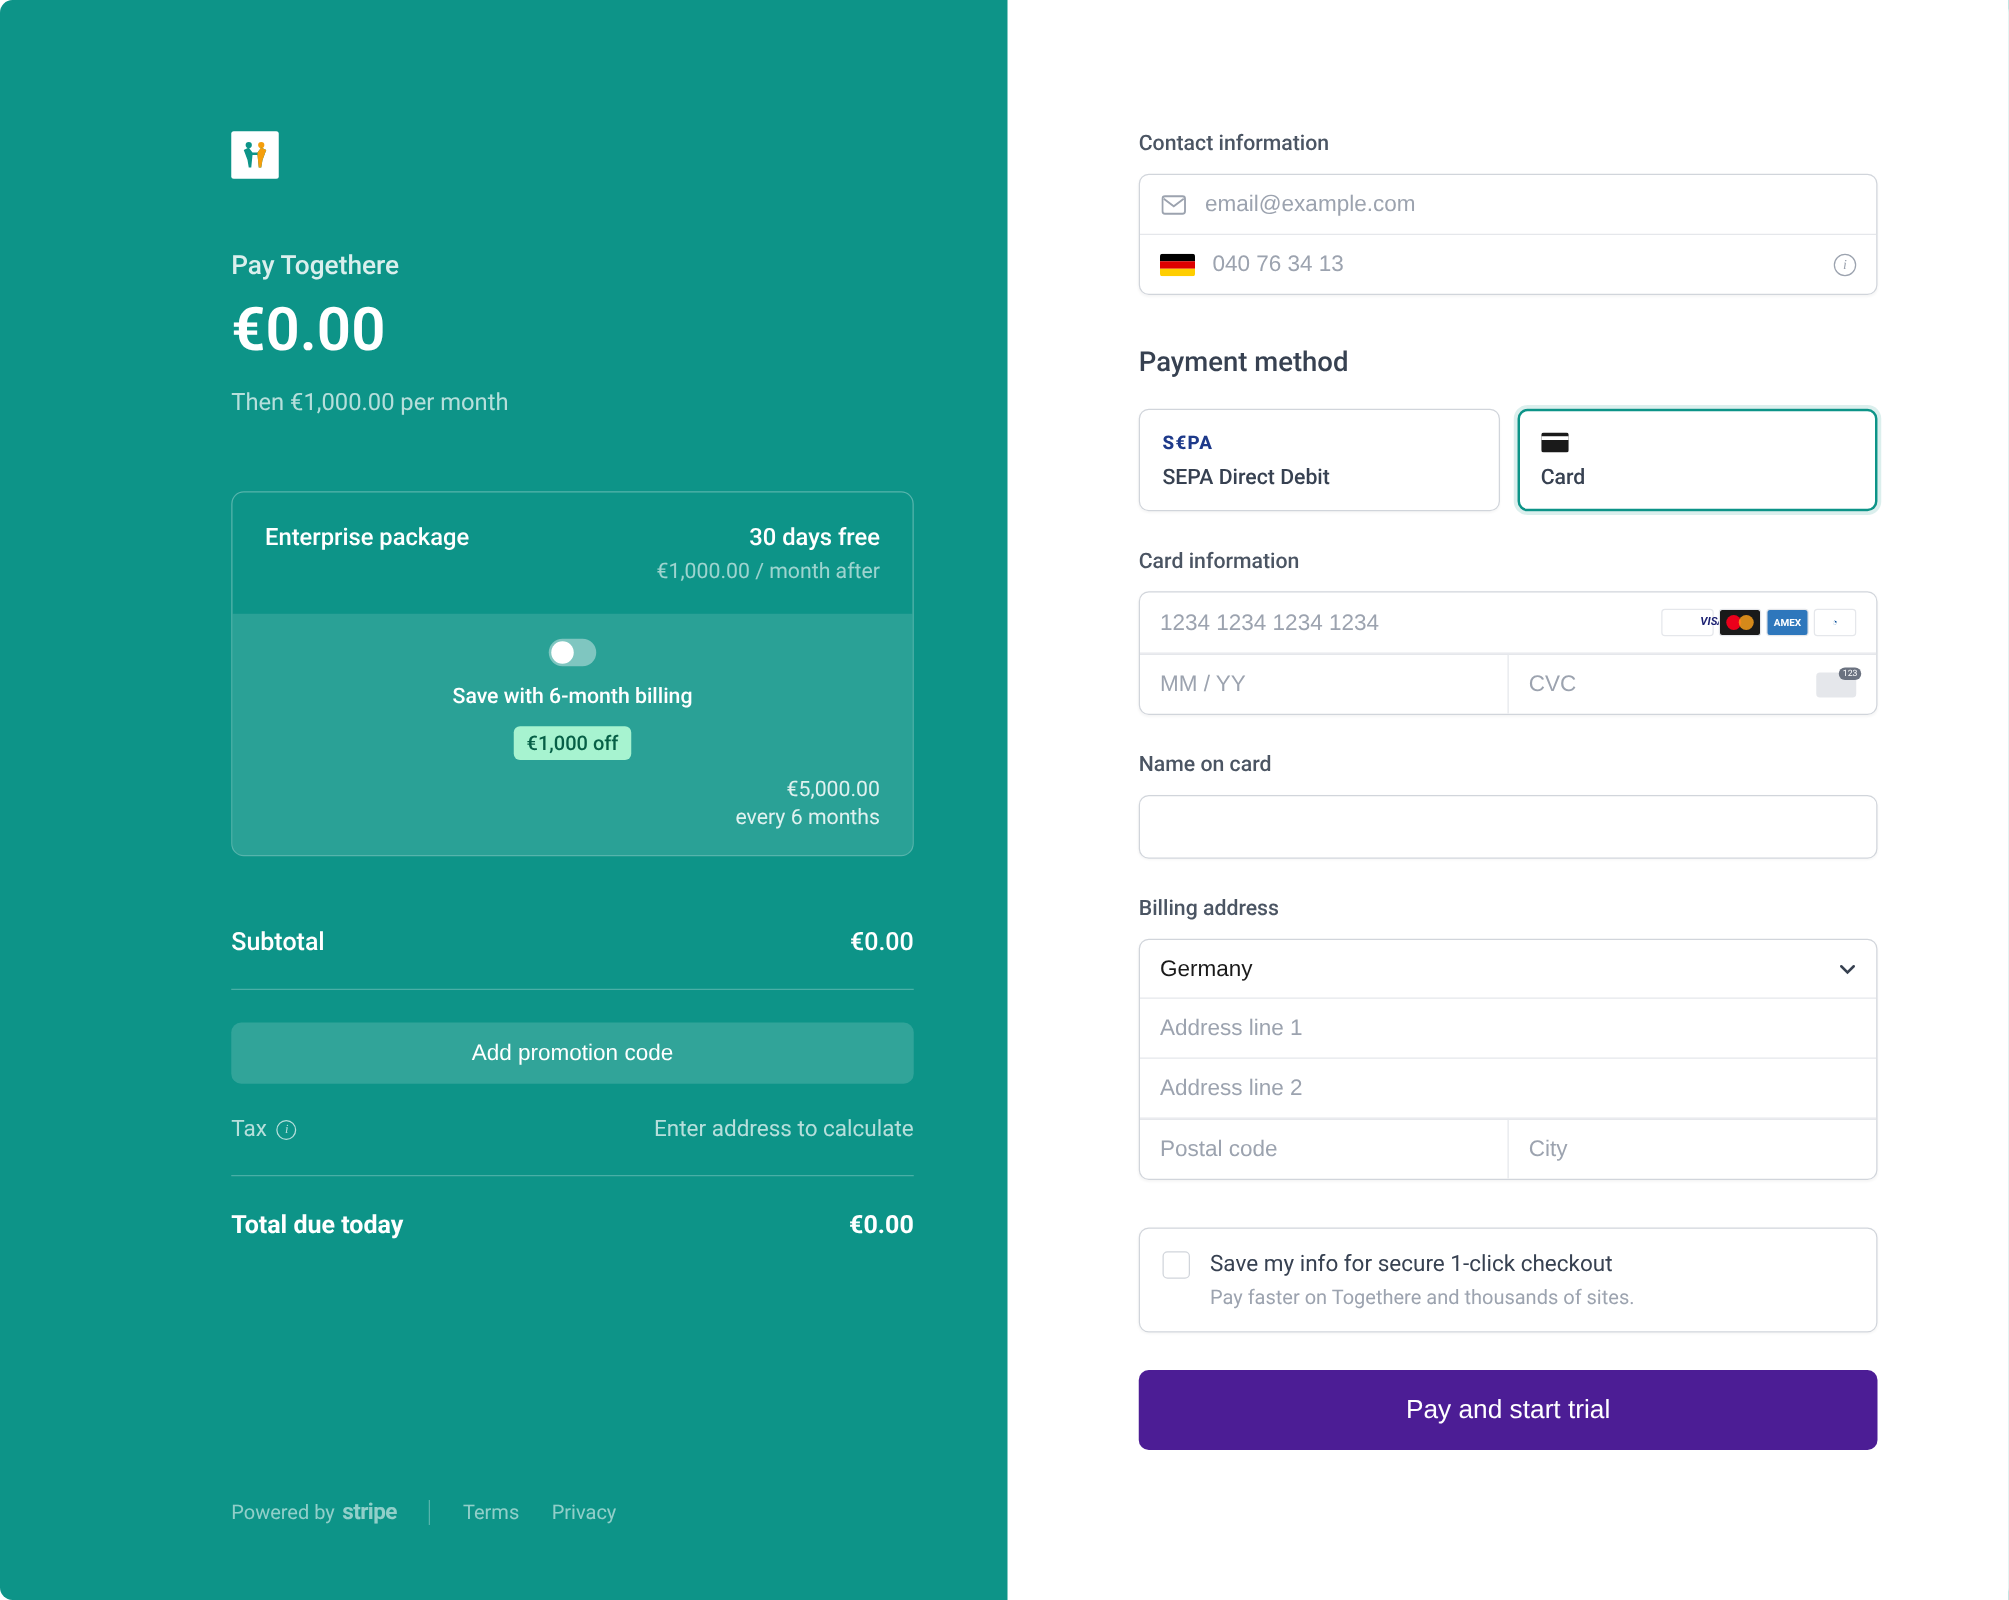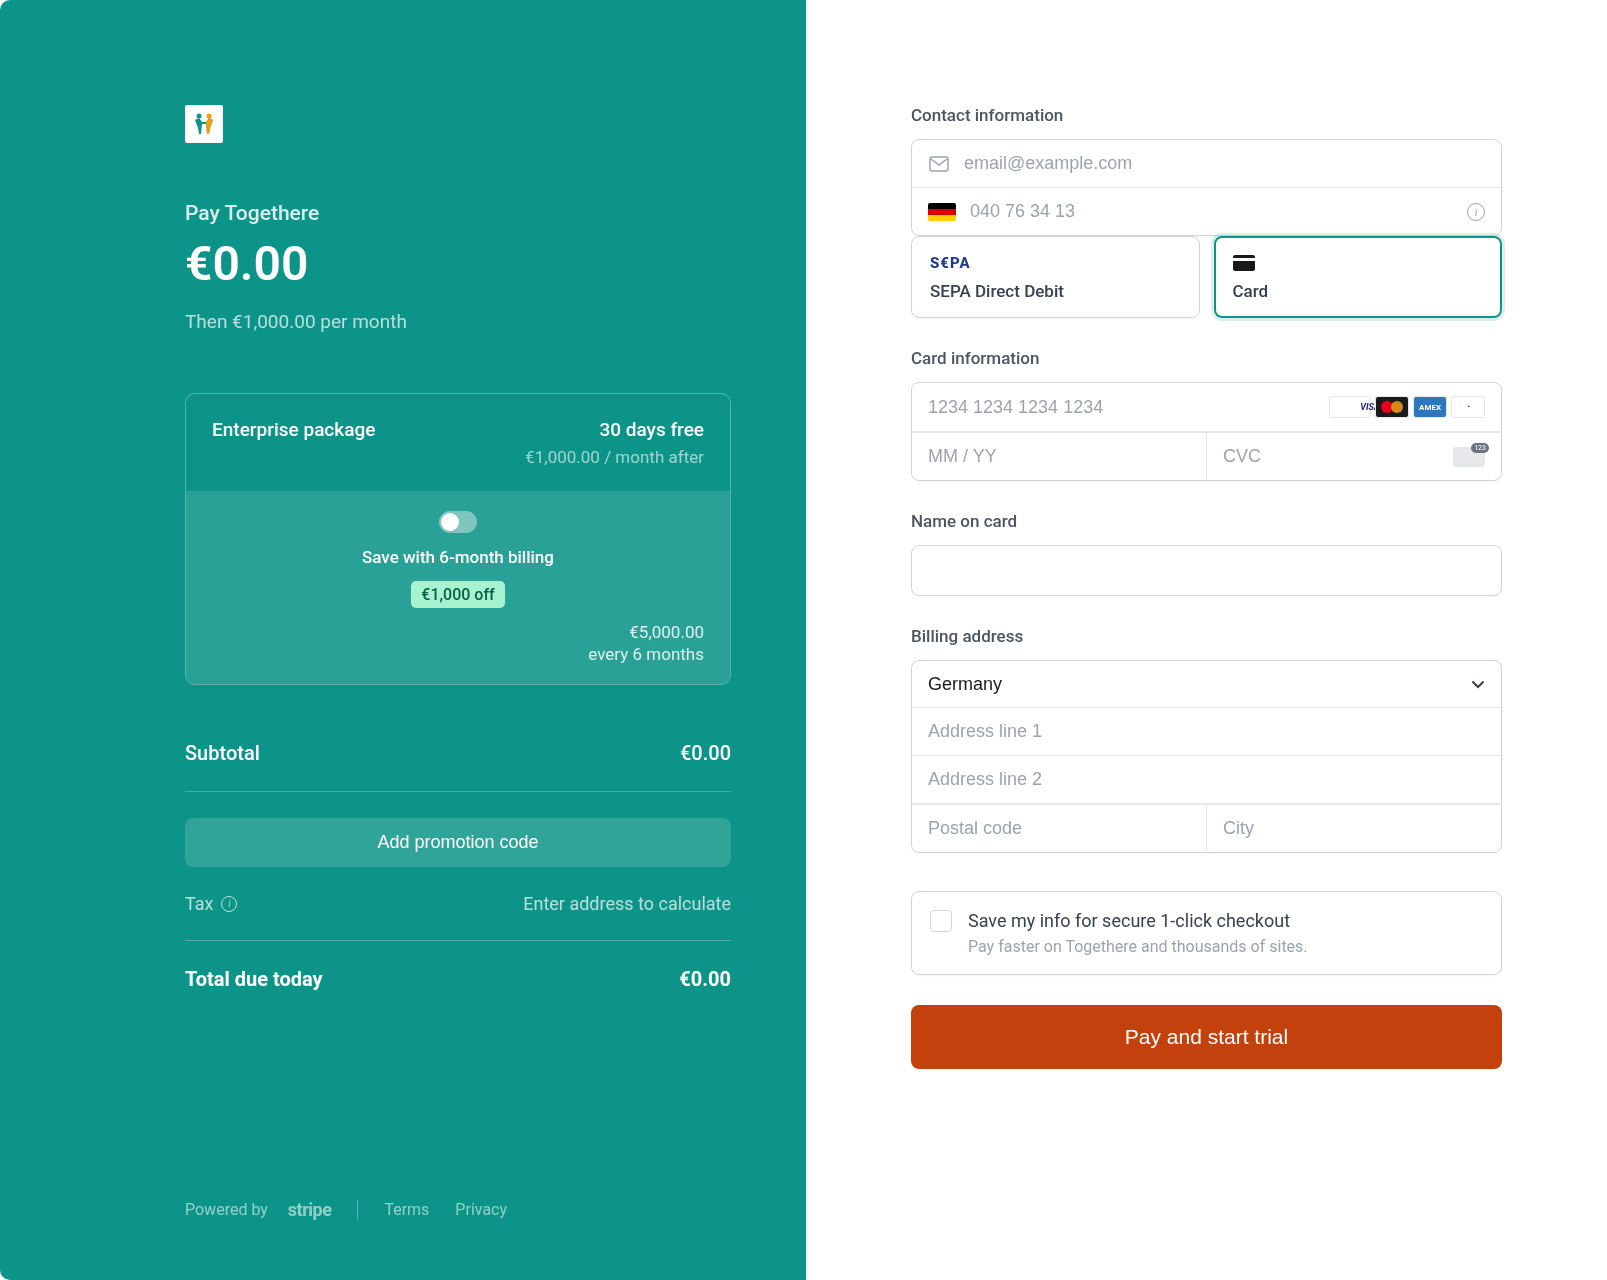--- a/index.html
+++ b/index.html
@@ -27,21 +27,21 @@
 .save-price-col div:first-child { margin-bottom: 2px; }
 .summary-row { display: flex; justify-content: space-between; align-items: center; font-size: 20px; font-weight: 500; padding: 8px 0; }
 .promo-btn { background: rgba(255,255,255,0.15); color: #fff; border: none; font-size: 18px; font-weight: 500; padding: 14px 22px; border-radius: 8px; cursor: pointer; margin: 26px 0; }
 .tax-row { display: flex; justify-content: space-between; align-items: center; font-size: 18px; color: rgba(255,255,255,0.7); padding-bottom: 26px; }
 .tax-label { display: flex; align-items: center; gap: 8px; }
 .info-circle { width: 16px; height: 16px; border: 1.5px solid rgba(255,255,255,0.7); border-radius: 50%; display: flex; align-items: center; justify-content: center; font-size: 10px; font-style: italic; font-family: serif; }
 .total-row { border-top: 1px solid rgba(255,255,255,0.25); padding-top: 26px; display: flex; justify-content: space-between; font-size: 20px; font-weight: 700; }
 .footer { margin-top: auto; display: flex; align-items: center; gap: 26px; color: rgba(255,255,255,0.55); font-size: 16px; }
 .footer-divider { width: 1px; height: 20px; background: rgba(255,255,255,0.3); }
 .footer a { color: rgba(255,255,255,0.55); text-decoration: none; }
-.powered { display: flex; align-items: center; gap: 20px; }
+.powered { display: flex; align-items: center; gap: 6px; }
 .stripe-word { font-weight: 700; font-size: 18px; letter-spacing: -0.5px; }
 
 .right h2 { font-size: 26px; font-weight: 600; color: #1a1a1a; margin-bottom: 42px; }
 .section-label { font-size: 17px; font-weight: 500; color: #4b5563; margin-bottom: 14px; }
 .section-heading { font-size: 22px; font-weight: 500; color: #374151; margin: 42px 0 24px; }
 .input-group { border: 1px solid #d1d5db; border-radius: 8px; overflow: hidden; box-shadow: 0 1px 2px rgba(0,0,0,0.04); }
 .input-row { display: flex; align-items: center; padding: 13px 16px; gap: 14px; border-bottom: 1px solid #e5e7eb; }
 .input-row:last-child { border-bottom: none; }
 .input-row input, .input-row select { border: none; outline: none; font-size: 18px; flex: 1; background: transparent; color: #374151; }
 .input-row input::placeholder { color: #9ca3af; }
@@ -78,21 +78,21 @@
 .single-input input { border:none; outline:none; width:100%; font-size:18px;}
 
 .country-row select { appearance: none; font-size: 18px; flex: 1; color: #1a1a1a; font-weight: 400;}
 .chevron-down { width: 14px; height: 14px; }
 
 .save-info-box { border: 1px solid #d1d5db; border-radius: 8px; padding: 18px 18px; display: flex; gap: 16px; margin-top: 38px; box-shadow: 0 1px 2px rgba(0,0,0,0.04);}
 .checkbox { width: 22px; height: 22px; border: 1px solid #d1d5db; border-radius: 4px; flex-shrink: 0; cursor: pointer; }
 .save-info-text .title { font-size: 18px; color: #374151; margin-bottom: 6px; }
 .save-info-text .sub { font-size: 16px; color: #9ca3af; }
 
-.pay-btn { width: 100%; background: #c2410c; color: #fff; border: none; border-radius: 8px; padding: 20px; font-size: 21px; font-weight: 500; margin-top: 30px; cursor: pointer; }
+.pay-btn { width: 100%; background: #4c1d95; color: #fff; border: none; border-radius: 8px; padding: 20px; font-size: 21px; font-weight: 500; margin-top: 30px; cursor: pointer; }
 </style>
 </head>
 <body>
 
 <div class="container">
 
   <div class="left">
     <div class="logo">
       <svg viewBox="0 0 28 28">
           <circle cx="9" cy="6" r="2.5" fill="#0d9488"></circle>
@@ -170,20 +170,21 @@
         <span class="flag-de">
             <span></span>
             <span></span>
             <span></span>
           </span>
         <input type="tel" placeholder="040 76 34 13" style="">
         <span class="info-icon-sm">i</span>
       </div>
     </div>
 
+    <div class="section-heading">Payment method</div>
     <div class="method-row">
       <div class="method-tile">
         <div class="method-icon">
             <span class="sepa-logo">S€PA</span>
           </div>
         <div class="method-name">SEPA Direct Debit</div>
       </div>
       <div class="method-tile selected">
         <div class="method-icon">
           <svg width="22" height="16" viewBox="0 0 22 16">

